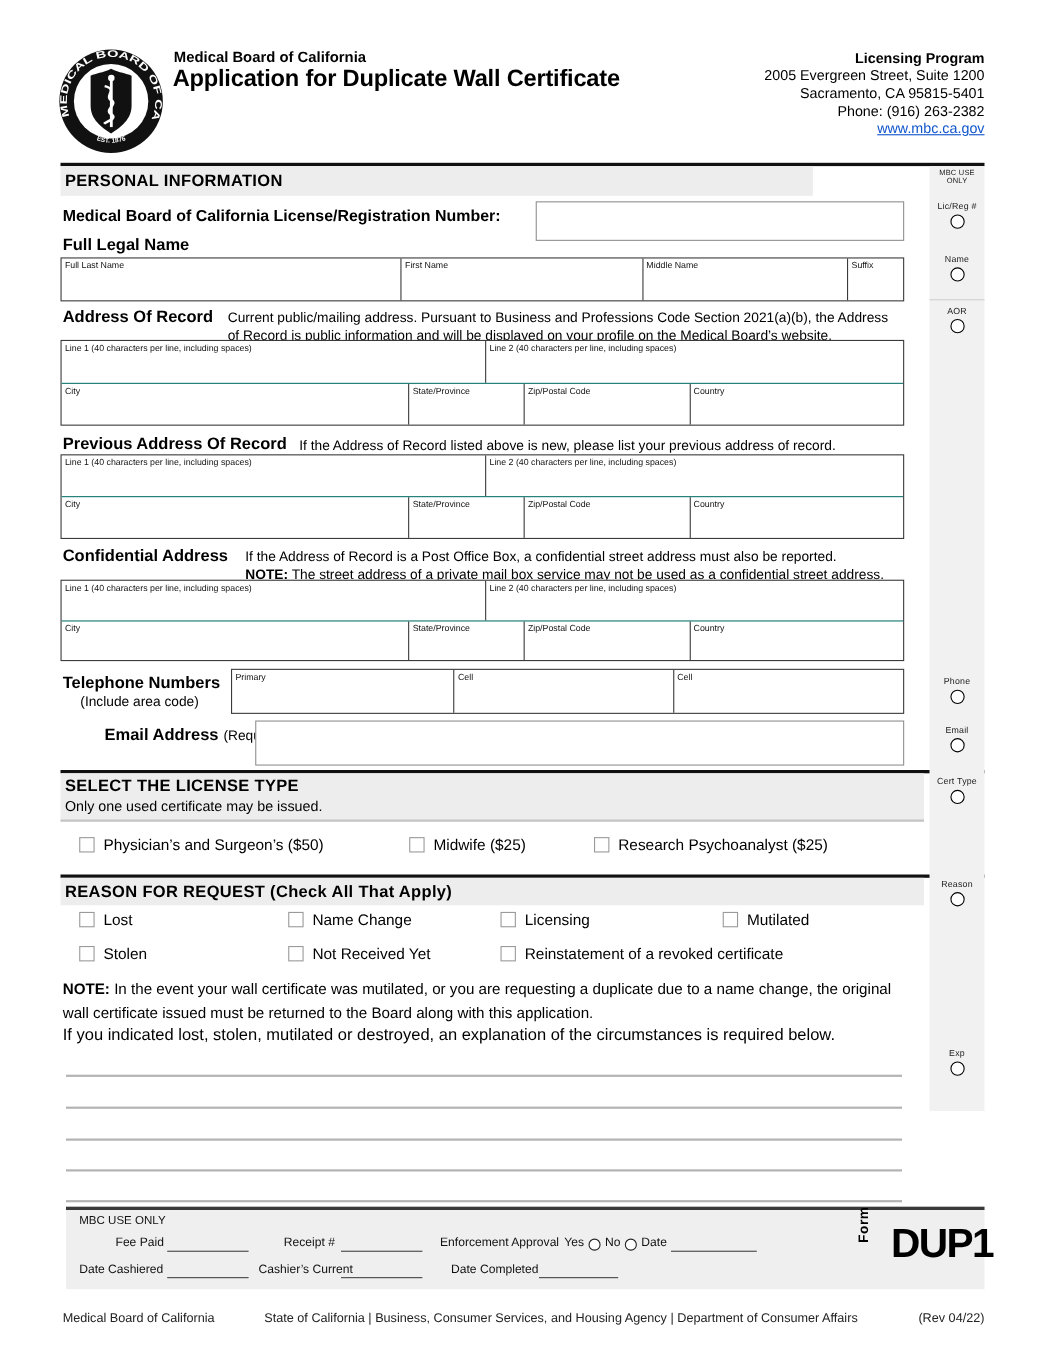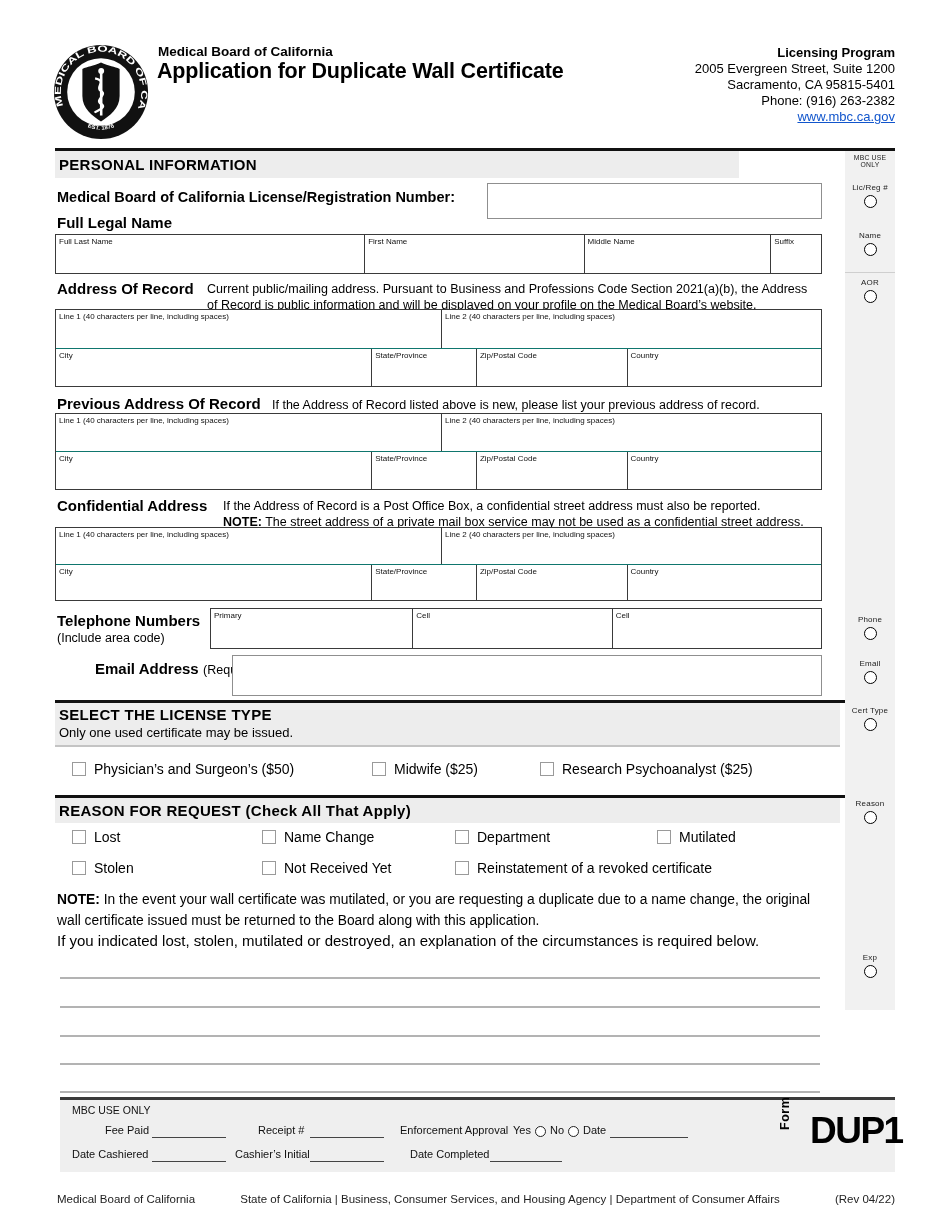--- a/index.html
+++ b/index.html
@@ -209,21 +209,21 @@
       <div class="cell" style="width:151px;">
         <span class="cl">Zip/Postal Code</span>
         </div>
       <div class="cell" style="width:194px;">
         <span class="cl">Country</span>
         </div>
     </div>
   </div>
 
   <div class="abs b" style="left:57px;top:612px;font-size:15px;">Telephone Numbers</div>
-  <div class="abs desc" style="left:57px;top:630px;">(Include area code)</div>
+  <div class="abs desc" style="left:73px;top:630px;">(Include area code)</div>
 
   <div class="abs tbl" style="left:210px;top:608px;width:612px;height:41px;">
     <div class="trow" style="height:39px;">
       <div class="cell" style="width:203px;">
         <span class="cl">Primary</span>
         </div>
       <div class="cell" style="width:200px;">
         <span class="cl">Cell</span>
         </div>
       <div class="cell" style="width:209px;">
@@ -255,21 +255,21 @@
 
   <div class="abs bar" style="left:55px;top:798px;width:785px;height:25px;">
     <span class="sechead" style="position:absolute;left:4px;top:4px;">REASON FOR REQUEST (Check All That Apply)</span>
   </div>
 
   <div class="abs" style="left:72px;top:828px;">
     <span class="chk"></span><span class="chklbl">Lost</span></div>
   <div class="abs" style="left:262px;top:828px;">
     <span class="chk"></span><span class="chklbl">Name Change</span></div>
   <div class="abs" style="left:455px;top:828px;">
-    <span class="chk"></span><span class="chklbl">Department</span></div>
+    <span class="chk"></span><span class="chklbl">Licensing</span></div>
   <div class="abs" style="left:657px;top:828px;">
     <span class="chk"></span><span class="chklbl">Mutilated</span></div>
 
   <div class="abs" style="left:72px;top:859px;">
     <span class="chk"></span><span class="chklbl">Stolen</span></div>
   <div class="abs" style="left:262px;top:859px;">
     <span class="chk"></span><span class="chklbl">Not Received Yet</span></div>
   <div class="abs" style="left:455px;top:859px;">
     <span class="chk"></span><span class="chklbl">Reinstatement of a revoked certificate</span></div>
 
@@ -295,21 +295,21 @@
     <span class="abs obx" style="left:340px;top:24px;">Enforcement Approval</span>
     <span class="abs obx" style="left:453px;top:24px;">Yes</span>
     <span class="abs oc" style="left:475px;top:26px;"></span>
     <span class="abs obx" style="left:490px;top:24px;">No</span>
     <span class="abs oc" style="left:508px;top:26px;"></span>
     <span class="abs obx" style="left:523px;top:24px;">Date</span>
     <span class="abs blank" style="left:550px;top:26px;width:78px;"></span>
 
     <span class="abs obx" style="left:12px;top:48px;">Date Cashiered</span>
     <span class="abs blank" style="left:92px;top:50px;width:74px;"></span>
-    <span class="abs obx" style="left:175px;top:48px;">Cashier’s Initial</span>
+    <span class="abs obx" style="left:175px;top:48px;">Cashier’s Current</span>
     <span class="abs blank" style="left:250px;top:50px;width:74px;"></span>
     <span class="abs obx" style="left:350px;top:48px;">Date Completed</span>
     <span class="abs blank" style="left:430px;top:50px;width:72px;"></span>
 
     <span class="abs b" style="left:718px;top:30px;font-size:12.5px;transform:rotate(-90deg);transform-origin:left top;letter-spacing:0.5px;">Form</span>
     <span class="abs b" style="left:750px;top:10px;font-size:37px;letter-spacing:-1.5px;">DUP1</span>
   </div>
 
   <div class="abs" style="left:57px;top:1193px;font-size:11.5px;color:#222;">Medical Board of California</div>
   <div class="abs" style="left:200px;top:1193px;width:620px;text-align:center;font-size:11.5px;color:#222;">State of California  |  Business, Consumer Services, and Housing Agency  |  Department of Consumer Affairs</div>

